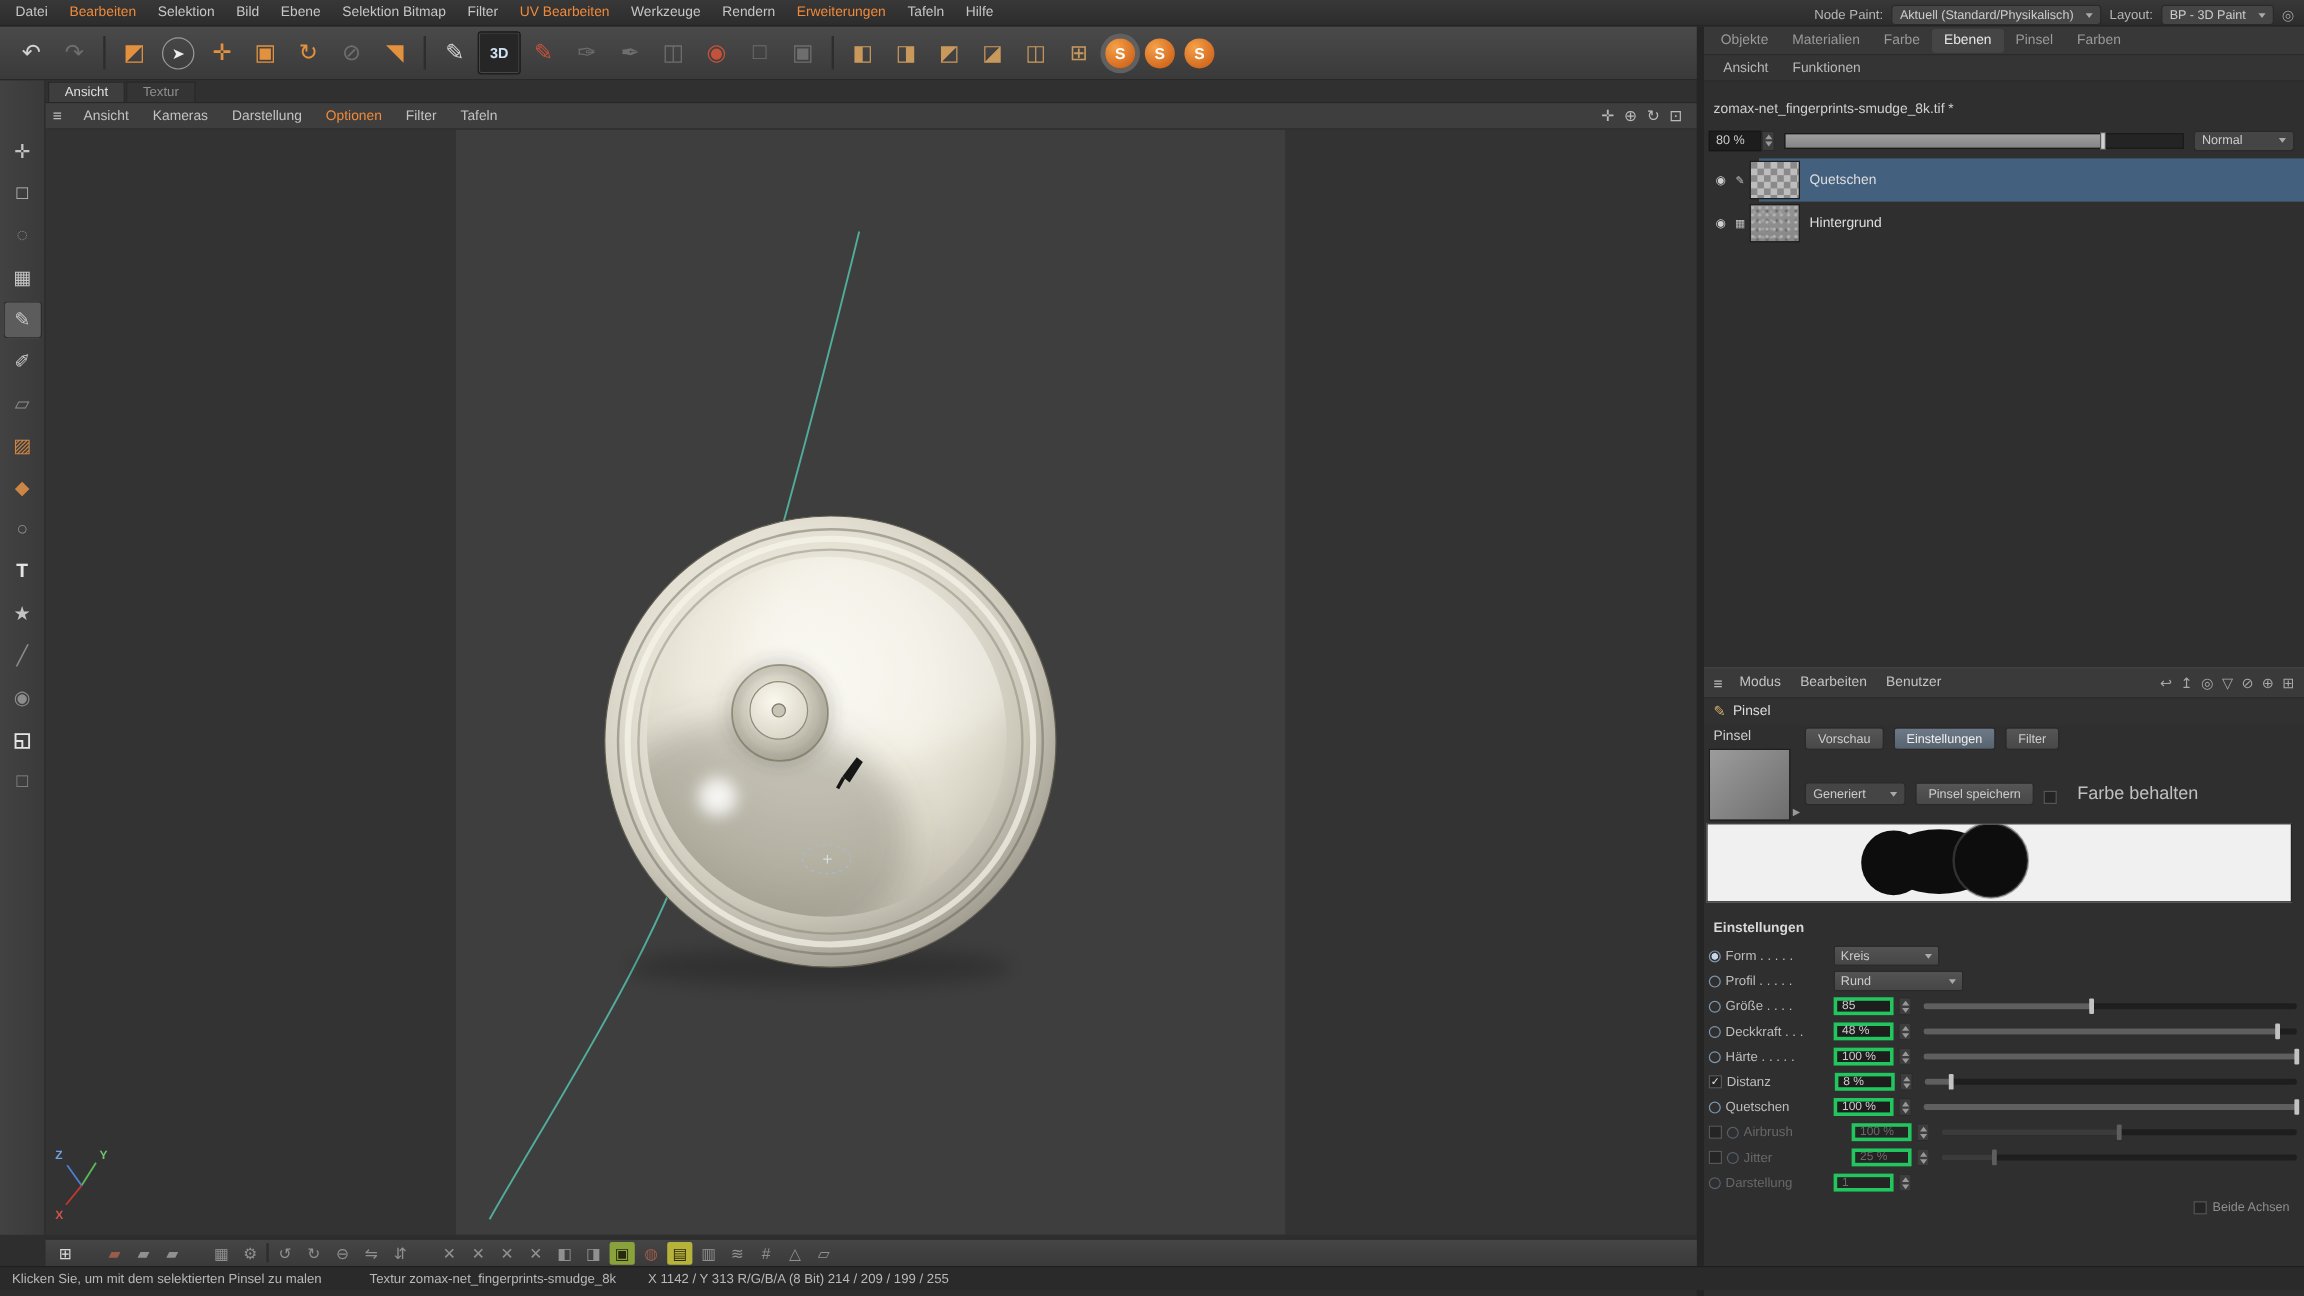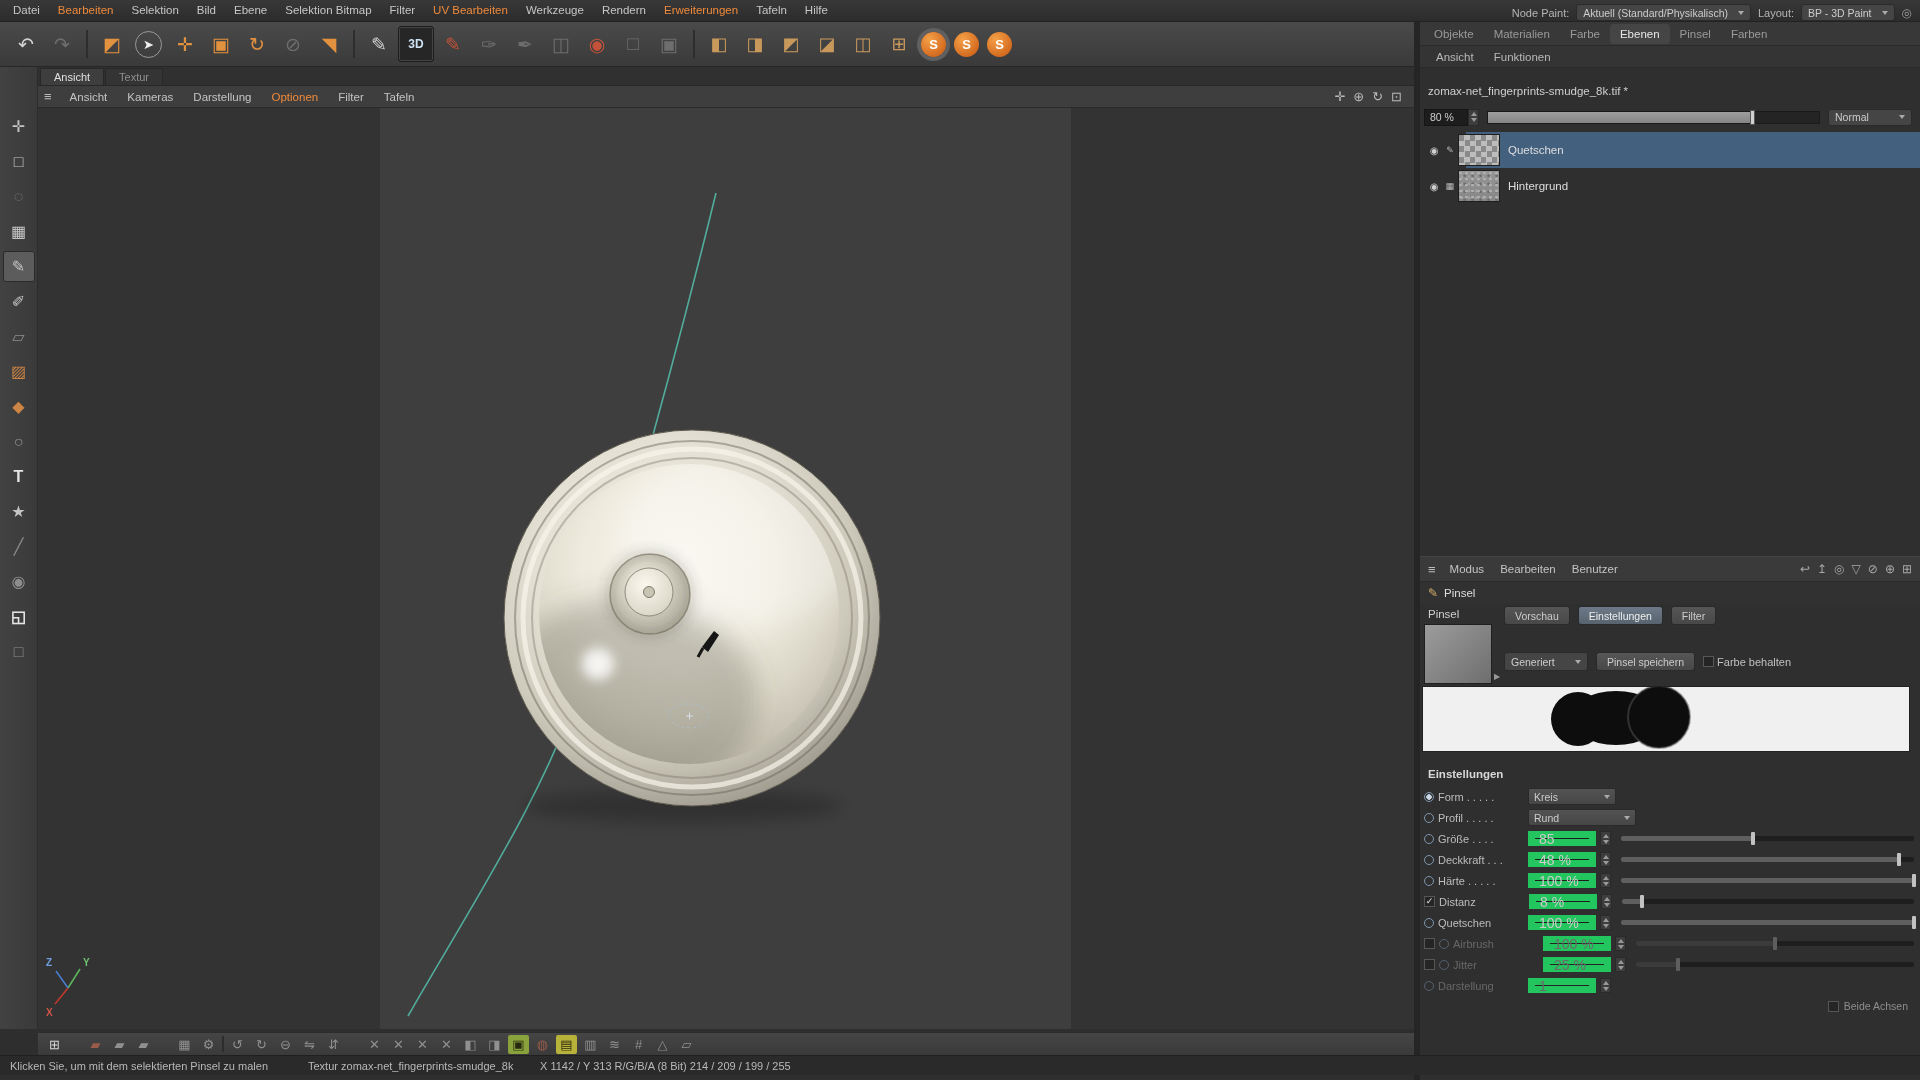--- a/index.html
+++ b/index.html
@@ -94,34 +94,34 @@
   #toolname{font-size:11.5px;color:#dedede}
   #sectionbrush{position:absolute;left:8px;top:586px;font-size:11.5px;color:#cfcfcf}
   #brushpreview{position:absolute;left:4px;top:602px;width:68px;height:60px;background:linear-gradient(135deg,#9c9c9c,#6e6e6e);border:1px solid #1f1f1f}
   #prevarrow{position:absolute;left:74px;top:650px;font-size:8px;color:#999}
   .btnrow{position:absolute;left:84px;display:flex;gap:8px;align-items:center}
   #btnrow1{top:584px}
   #btnrow2{top:630px}
   .pbtn{height:19px;background:linear-gradient(#565656,#484848);border:1px solid #2a2a2a;border-radius:3px;font-size:10.5px;color:#ccc;display:flex;align-items:center;padding:0 10px;white-space:nowrap}
   .pbtn.active{background:linear-gradient(#6d7988,#57646f);color:#eee}
   .gensel{height:19px;min-width:84px}
-  .kcheck{display:flex;align-items:flex-start;gap:3px;font-size:11px;color:#c0c0c0;white-space:nowrap}
+  .kcheck{display:flex;align-items:flex-end;gap:17px;font-size:15px;color:#c0c0c0;white-space:nowrap}
   .cbox{width:11px;height:11px;background:#252525;border:1px solid #565656;display:inline-flex;align-items:center;justify-content:center;font-size:9px;color:#e8e8e8;line-height:1;flex:none}
   #strokestrip{position:absolute;left:2px;top:664px;width:488px;height:66px;background:#f0f0f0;border:1px solid #222}
   #settingstitle{position:absolute;left:8px;top:746px;font-size:11.5px;font-weight:700;color:#d8d8d8}
 
   #attr-rows{position:absolute;left:4px;top:764px;width:492px}
   .arow{height:21px;display:flex;align-items:center;gap:4px}
   .lead{flex:none}
   .circ{width:10px;height:10px;border:1.5px solid #7f96ad;border-radius:50%}
   .circ.on{background:radial-gradient(circle,#c8d6e4 0 2.5px,transparent 3px)}
   .alabel{font-size:11px;color:#bdbdbd;width:86px;flex:none;white-space:nowrap;overflow:hidden}
   .aselect{height:17px;background:linear-gradient(#535353,#464646);border:1px solid #2a2a2a;border-radius:2px;display:flex;align-items:center;justify-content:space-between;padding:0 5px;font-size:10.5px;color:#ccc;width:88px;flex:none}
   .aselect.wide{width:108px}
-  .afield{background:#1d1d1d;border:7px solid #22c55e;height:15px;width:68px;padding:0 4px;font-size:14px;color:#ccc;display:flex;align-items:center;flex:none}
+  .afield{background:#1d1d1d;border:3px solid #22c55e;height:15px;width:50px;padding:0 4px;font-size:10px;color:#ccc;display:flex;align-items:center;flex:none}
   .aspin{height:15px}
   .aslider{flex:1;height:5px;background:#1e1e1e;border-radius:2px;position:relative;margin-left:6px;margin-right:2px}
   .aslider .fill{position:absolute;left:0;top:0;bottom:0;background:#5f5f5f;border-radius:2px}
   .aslider .handle{position:absolute;right:-2px;top:-4px;width:4px;height:13px;background:#c2c2c2;border-radius:1px}
   .arow.disabled .alabel{color:#686868}
   .arow.disabled .afield{color:#6a6a6a;background:#242424}
   .arow.disabled .fill{background:#3b3b3b}
   .arow.disabled .handle{background:#5e5e5e}
   .arow.disabled .circ{border-color:#55606c}
   #beide{position:absolute;right:12px;top:978px;display:flex;gap:5px;align-items:center;font-size:10.5px;color:#8d8d8d}

